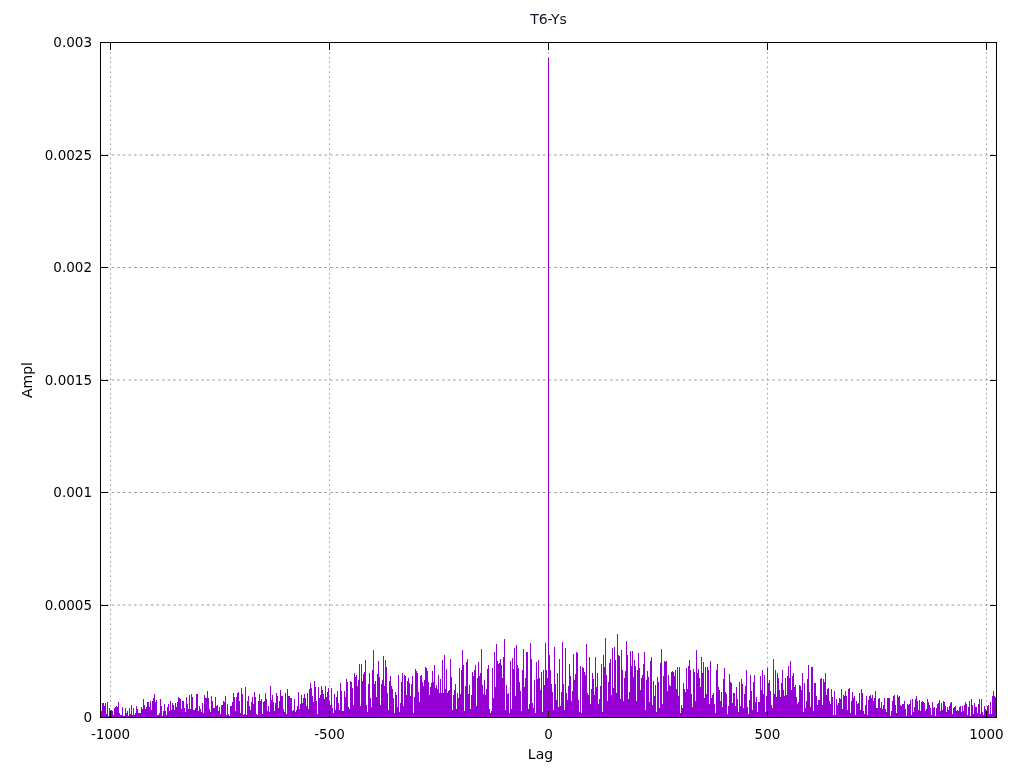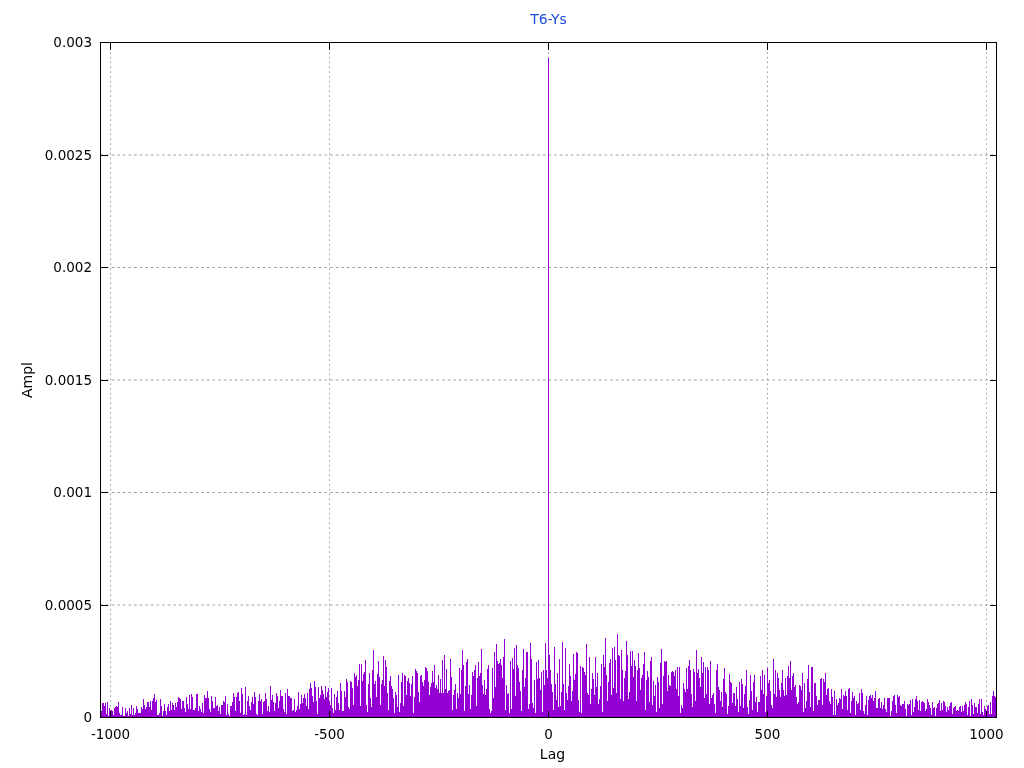--- a/index.html
+++ b/index.html
@@ -5,24 +5,24 @@
   html,body{margin:0;padding:0;background:#ffffff;}
   .figure{
     position:relative;
     width:1024px;height:768px;
     background:#ffffff;
     font-family:"DejaVu Sans","Liberation Sans",sans-serif;
     overflow:hidden;
   }
   .chart-title{
     position:absolute;left:100px;top:11px;width:897px;
-    text-align:center;font-size:14px;color:#1d4ed8;
+    text-align:center;font-size:14px;color:#0f172a;
   }
   .xlabel{
-    position:absolute;left:104px;top:746px;width:897px;
+    position:absolute;left:92px;top:746px;width:897px;
     text-align:center;font-size:14px;color:#000;
   }
   .ylabel-box{
     position:absolute;left:16px;top:42px;width:22px;height:675px;
     display:flex;align-items:center;justify-content:center;
   }
   .ylabel-box span{
     transform:rotate(-90deg);
     white-space:nowrap;font-size:14px;color:#000;
   }

